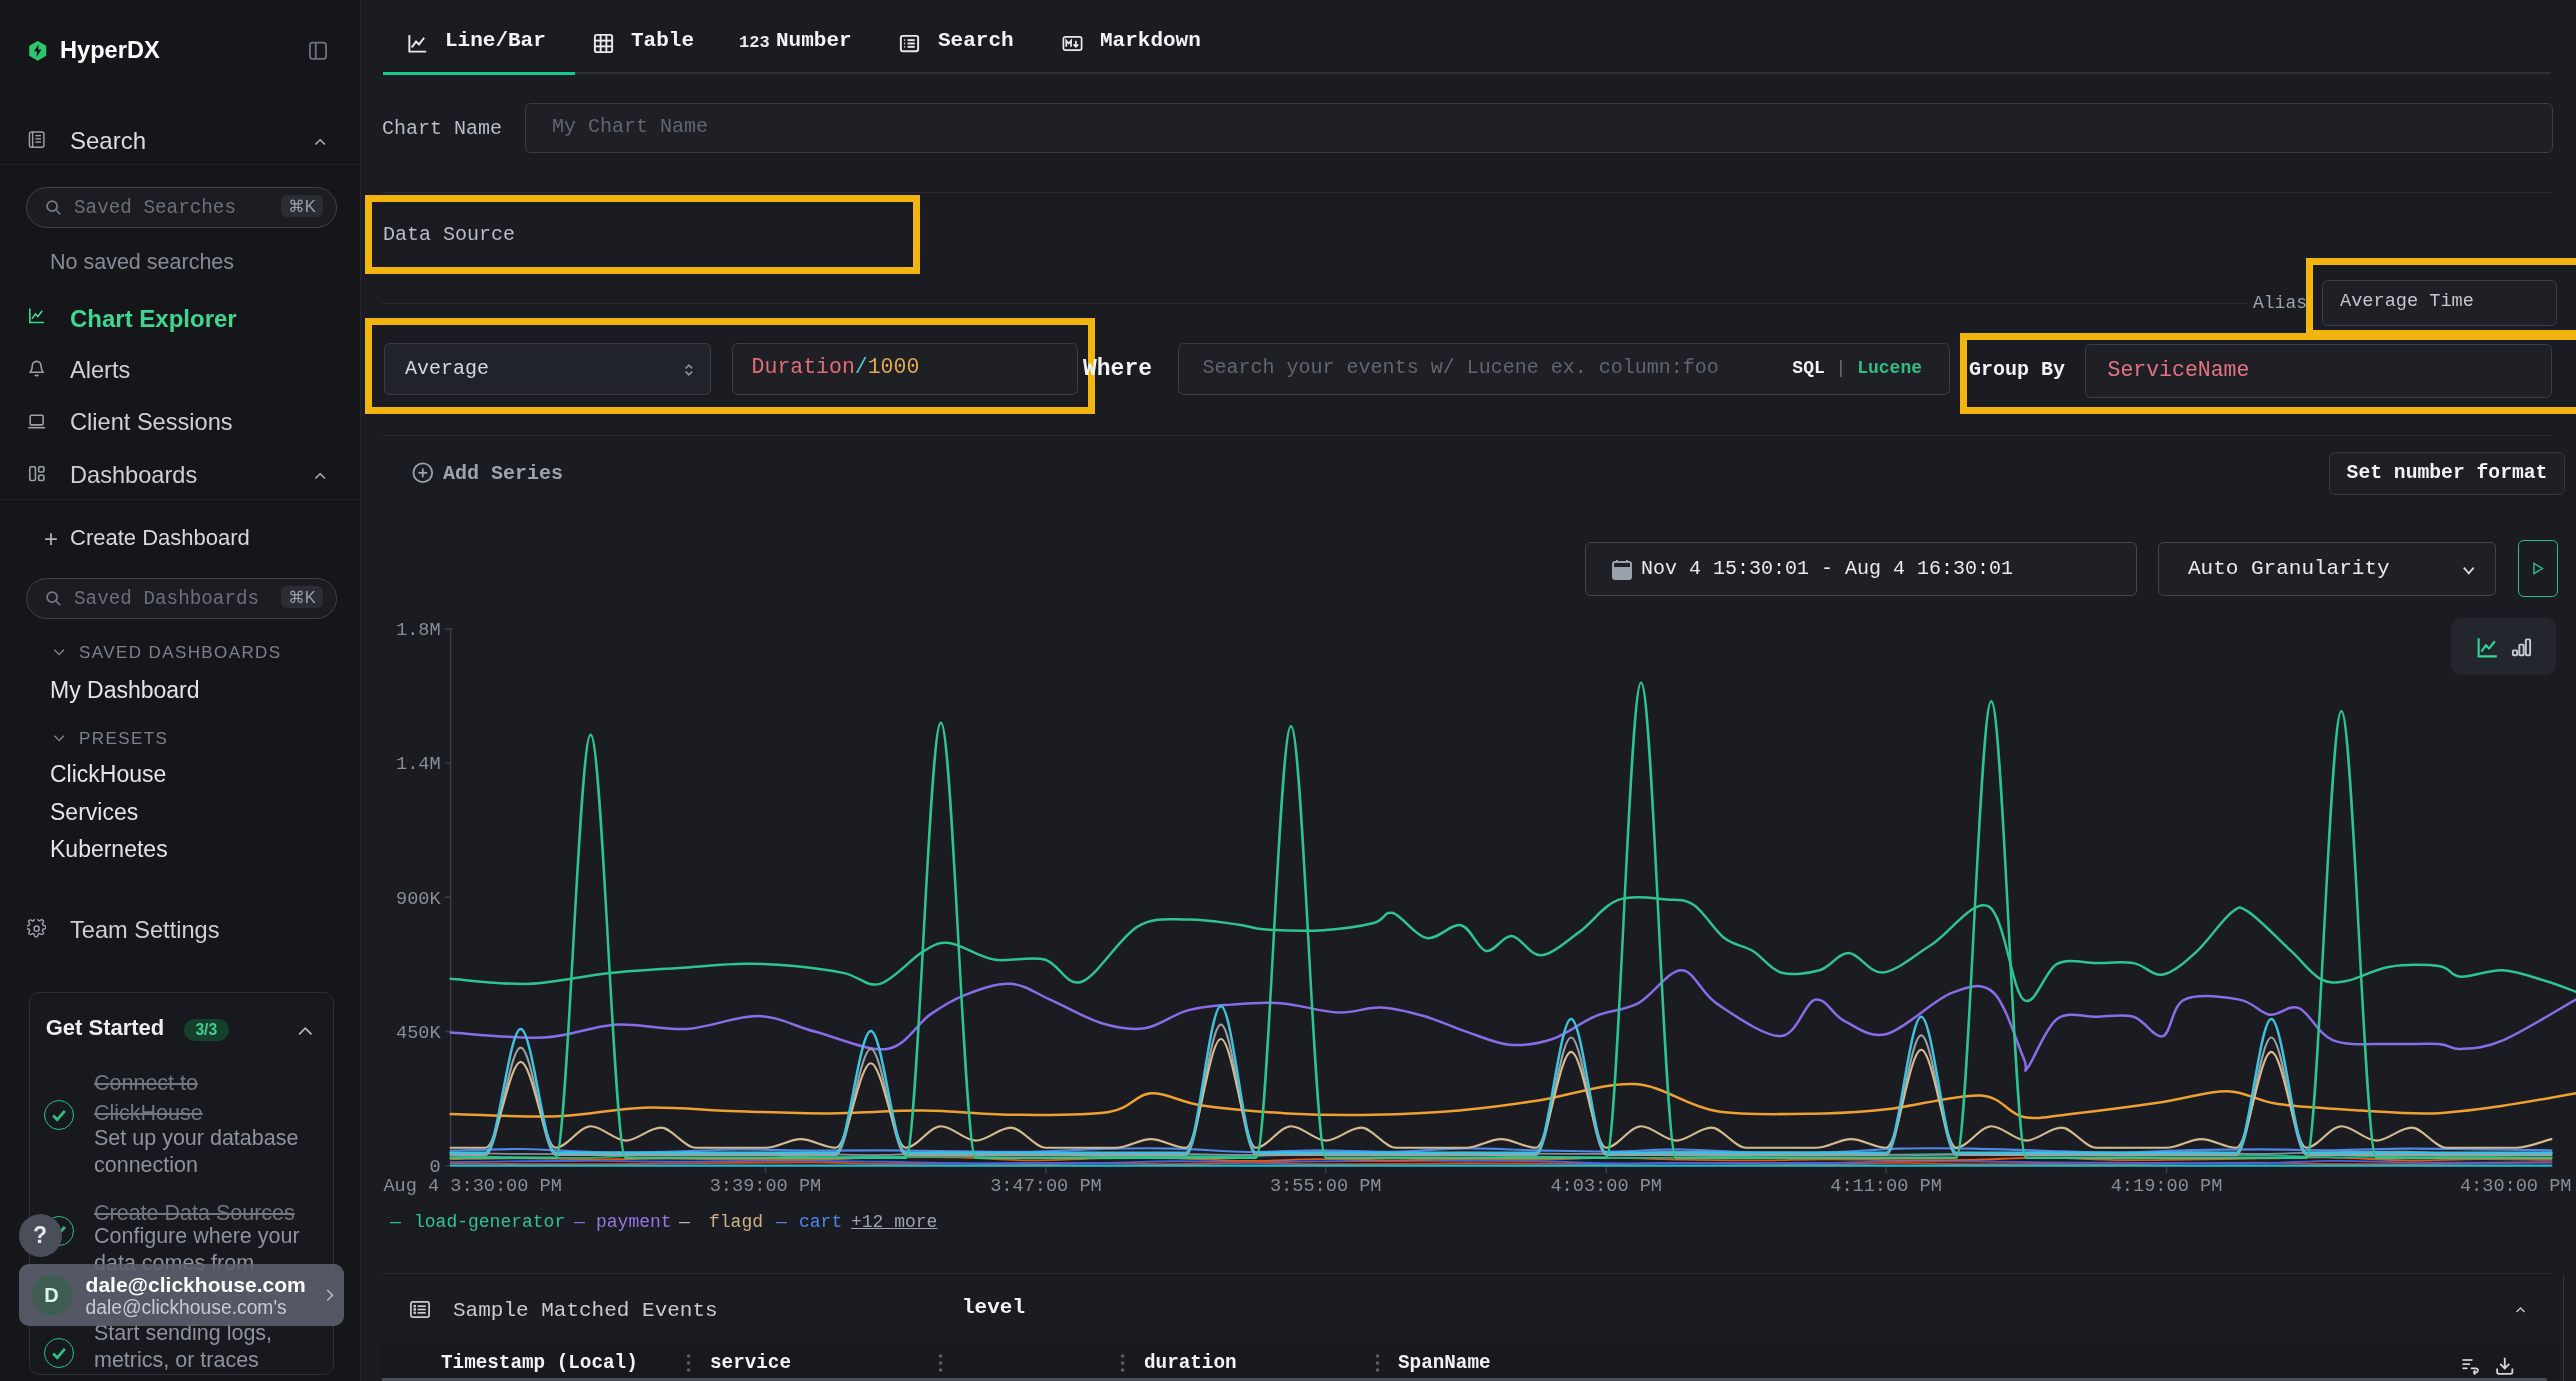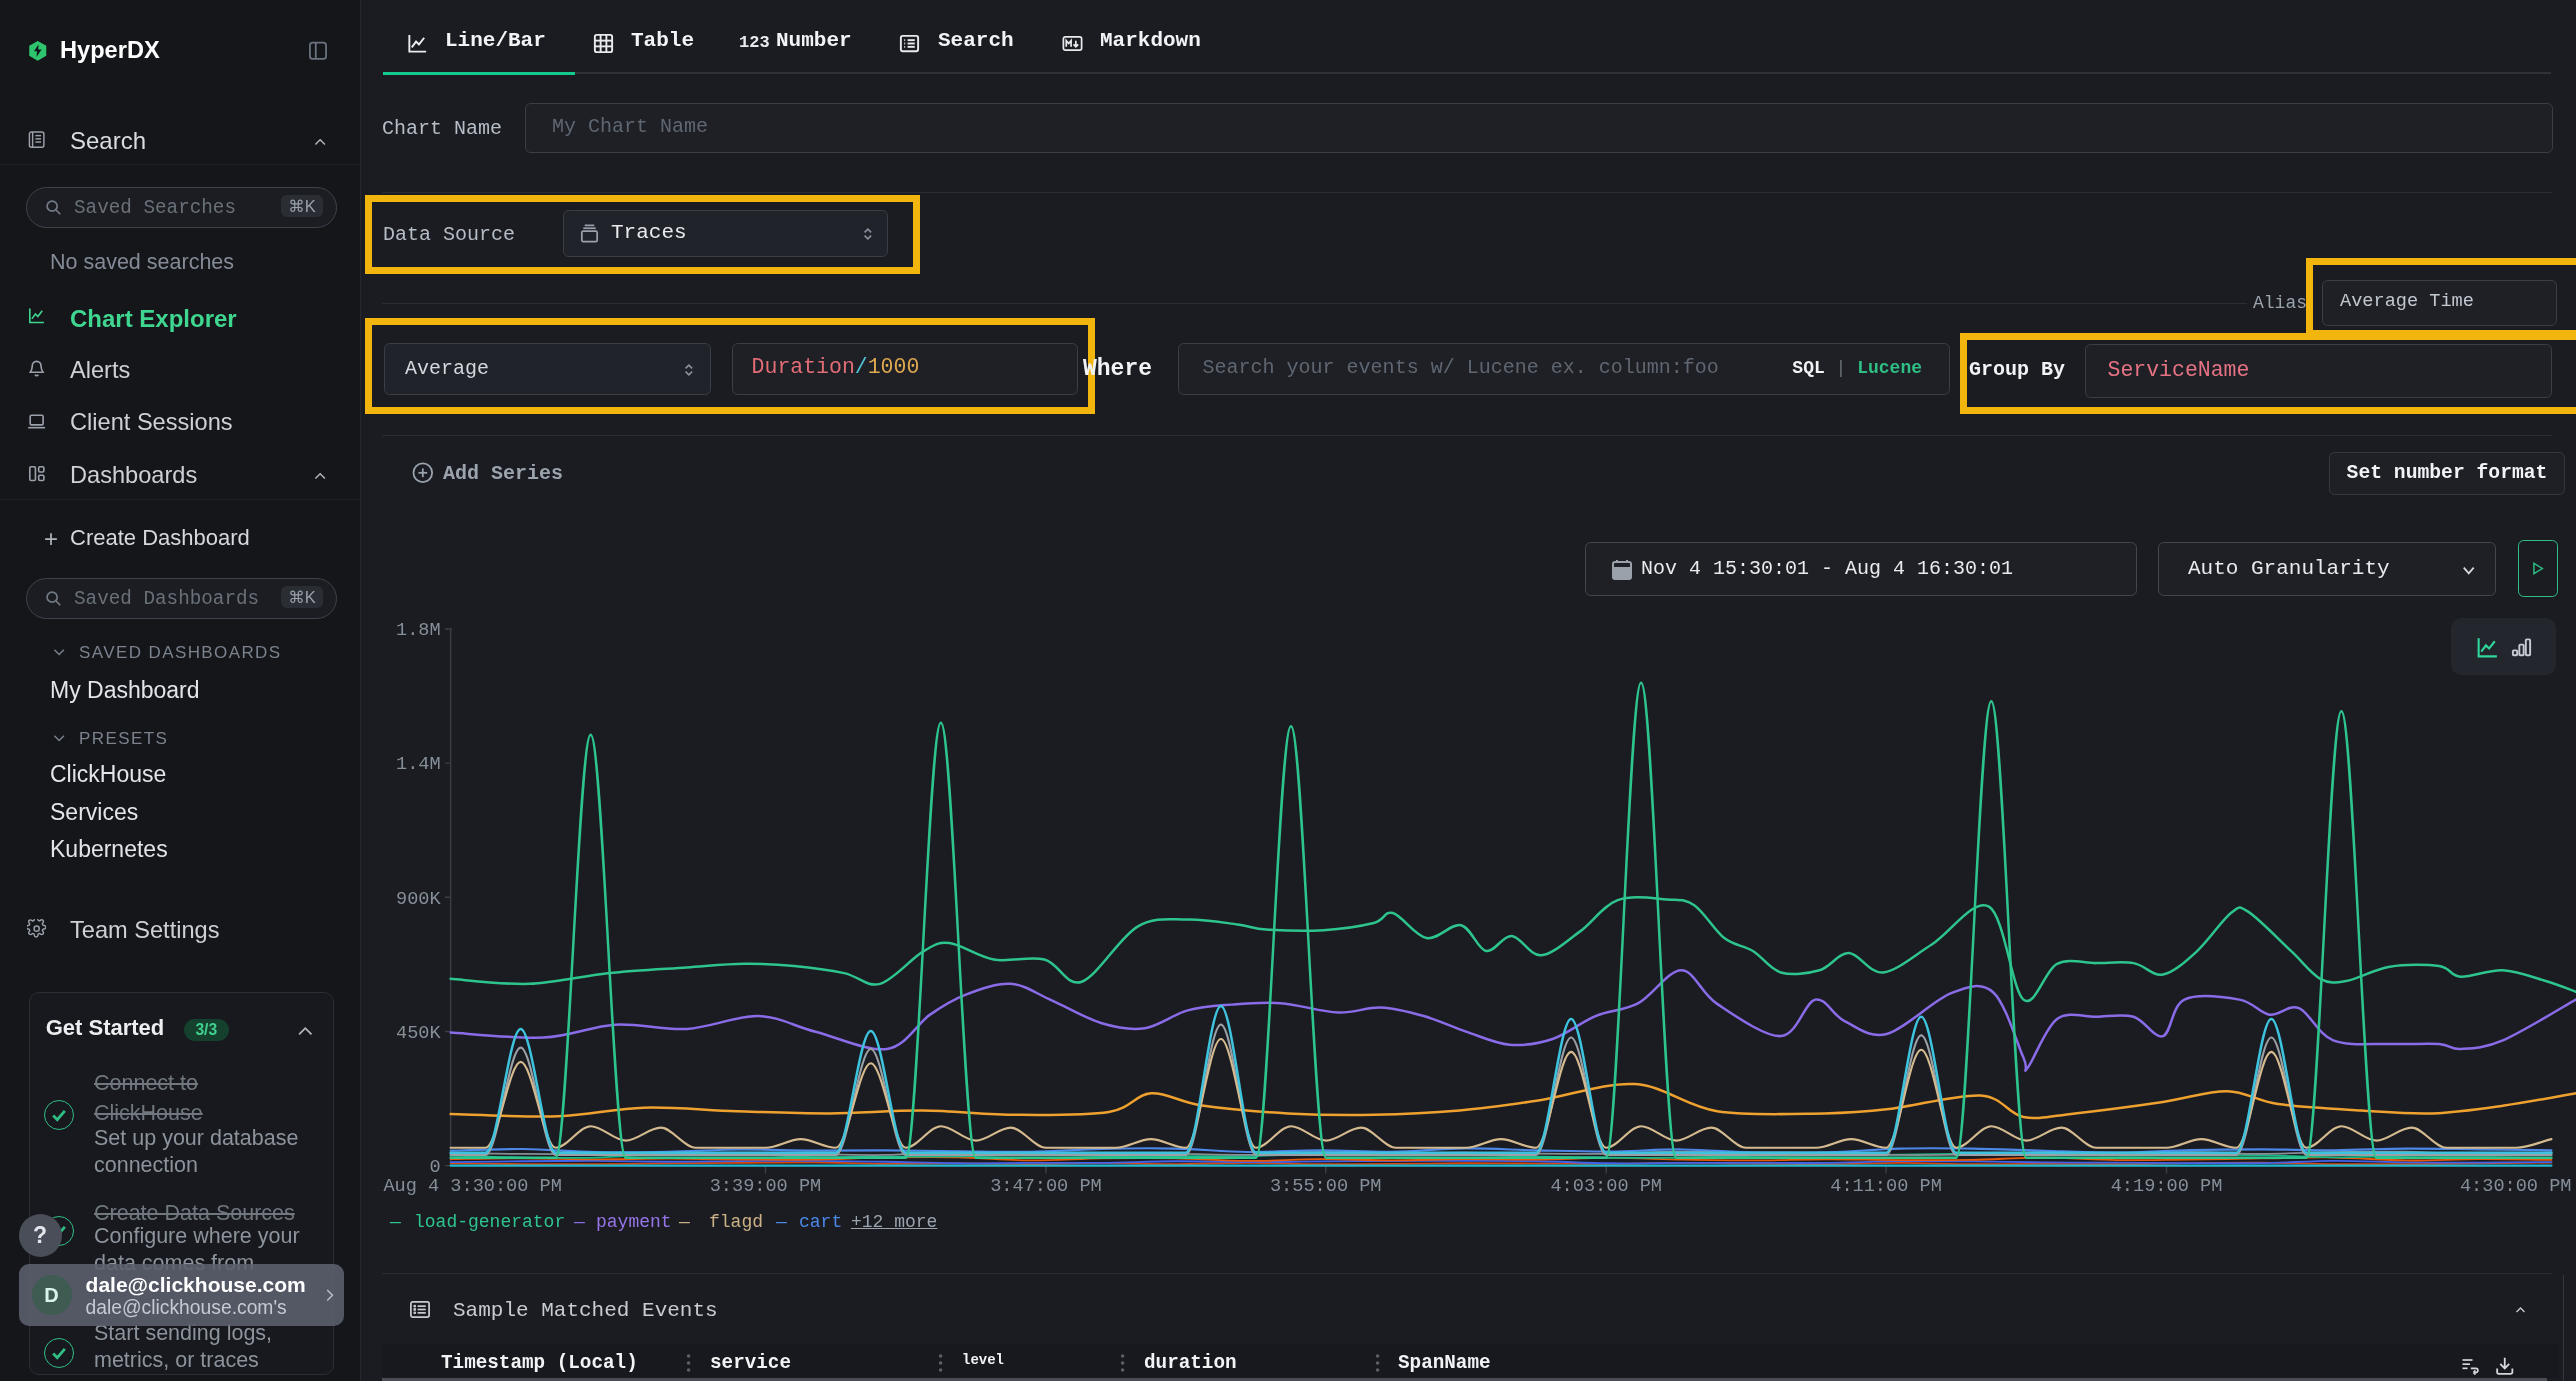--- a/index.html
+++ b/index.html
@@ -197,31 +197,20 @@
   <div class="abs" style="left:21.5px;top:72px;width:192px;height:2.9px;background:#13C98C"></div>
 
   <div class="abs lbl" style="left:21px;top:117px">Chart Name</div>
   <div class="inp" style="left:164px;top:103px;width:2028px;height:50px">
       <span style="position:absolute;left:26px;top:11.4px;font-size:20px;color:#5F6671">My Chart Name</span>
     </div>
   <div class="grey-sep" style="left:21px;top:192px;width:2170px"></div>
 
   <div class="ybox" style="left:3.6px;top:195px;width:555px;height:79px"></div>
   <div class="abs lbl" style="left:22px;top:223px">Data Source</div>
-  <div class="inp" style="left:202px;top:210px;width:325px;height:47px;background:#202329">
-    <svg class="abs" style="left:14.3px;top:10.7px;width:23px;height:24px;color:#9BA1AB" viewBox="0 0 24 24" fill="none" stroke="currentColor" stroke-width="1.8">
-        <rect x="4" y="9" width="16" height="11" rx="1.5"></rect>
-        <line x1="5.5" y1="6" x2="18.5" y2="6"></line>
-        <line x1="7" y1="3" x2="17" y2="3"></line>
-      </svg>
-    <span style="position:absolute;left:47px;top:10px;font-size:21px;color:#E8EAED">Traces</span>
-    <svg class="selchev" style="right:11.4px;top:11.4px" viewBox="0 0 24 24" fill="none" stroke="currentColor" stroke-width="2.4">
-        <path d="M7 9.5 L12 4.5 L17 9.5 M7 14.5 L12 19.5 L17 14.5"></path>
-      </svg>
-  </div>
 
   <div class="abs" style="left:1892px;top:293px;font-size:18px;color:#9BA3AD">Alias</div>
   <div class="ybox" style="left:1945px;top:258px;width:279px;height:79px"></div>
   <div class="inp" style="left:1961px;top:280px;width:235px;height:46px">
       <span style="position:absolute;left:17px;top:10px;font-size:18.6px;color:#C3C8D0">Average Time</span>
     </div>
 
   <div class="grey-sep" style="left:21px;top:303px;width:1865px"></div>
   <div class="ybox" style="left:3.6px;top:318px;width:730px;height:96px"></div>
   <div class="inp" style="left:23px;top:343px;width:327px;height:52px;background:#202329">
@@ -347,21 +336,21 @@
       <line x1="9.5" y1="15.5" x2="18" y2="15.5"></line>
     </svg>
   <div class="abs" style="left:92px;top:1299px;font-size:21px;color:#C8CCD2">Sample Matched Events</div>
   <svg class="abs" style="left:2152px;top:1304px;width:15px;height:12px" viewBox="0 0 24 24" fill="none" stroke="#C8CCD2" stroke-width="2.6">
       <path d="M4 16 L12 8 L20 16"></path>
     </svg>
 
   <div class="abs" style="left:21px;top:1344px;width:2177px;height:34px;background:#17191E"></div>
   <div class="abs" style="left:80px;top:1352px;font-size:19.3px;font-weight:bold;color:#F1F3F5">Timestamp (Local)</div>
   <div class="abs" style="left:349px;top:1352px;font-size:19.3px;font-weight:bold;color:#F1F3F5">service</div>
-  <div class="abs" style="left:601px;top:1352px;font-size:14px;font-weight:bold;color:#F1F3F5">level</div>
+  <div class="abs" style="left:601px;top:1296px;font-size:21px;font-weight:bold;color:#F1F3F5">level</div>
   <div class="abs" style="left:783px;top:1352px;font-size:19.3px;font-weight:bold;color:#F1F3F5">duration</div>
   <div class="abs" style="left:1037px;top:1352px;font-size:19.3px;font-weight:bold;color:#F1F3F5">SpanName</div>
   <svg class="abs" style="left:324px;top:1351px;width:7.2px;height:24px" viewBox="0 0 6 24">
       <g fill="#5A6069">
         <circle cx="3" cy="5" r="1.8"></circle>
         <circle cx="3" cy="12" r="1.8"></circle>
         <circle cx="3" cy="19" r="1.8"></circle>
       </g>
     </svg>
   <svg class="abs" style="left:576px;top:1351px;width:7.2px;height:24px" viewBox="0 0 6 24">

